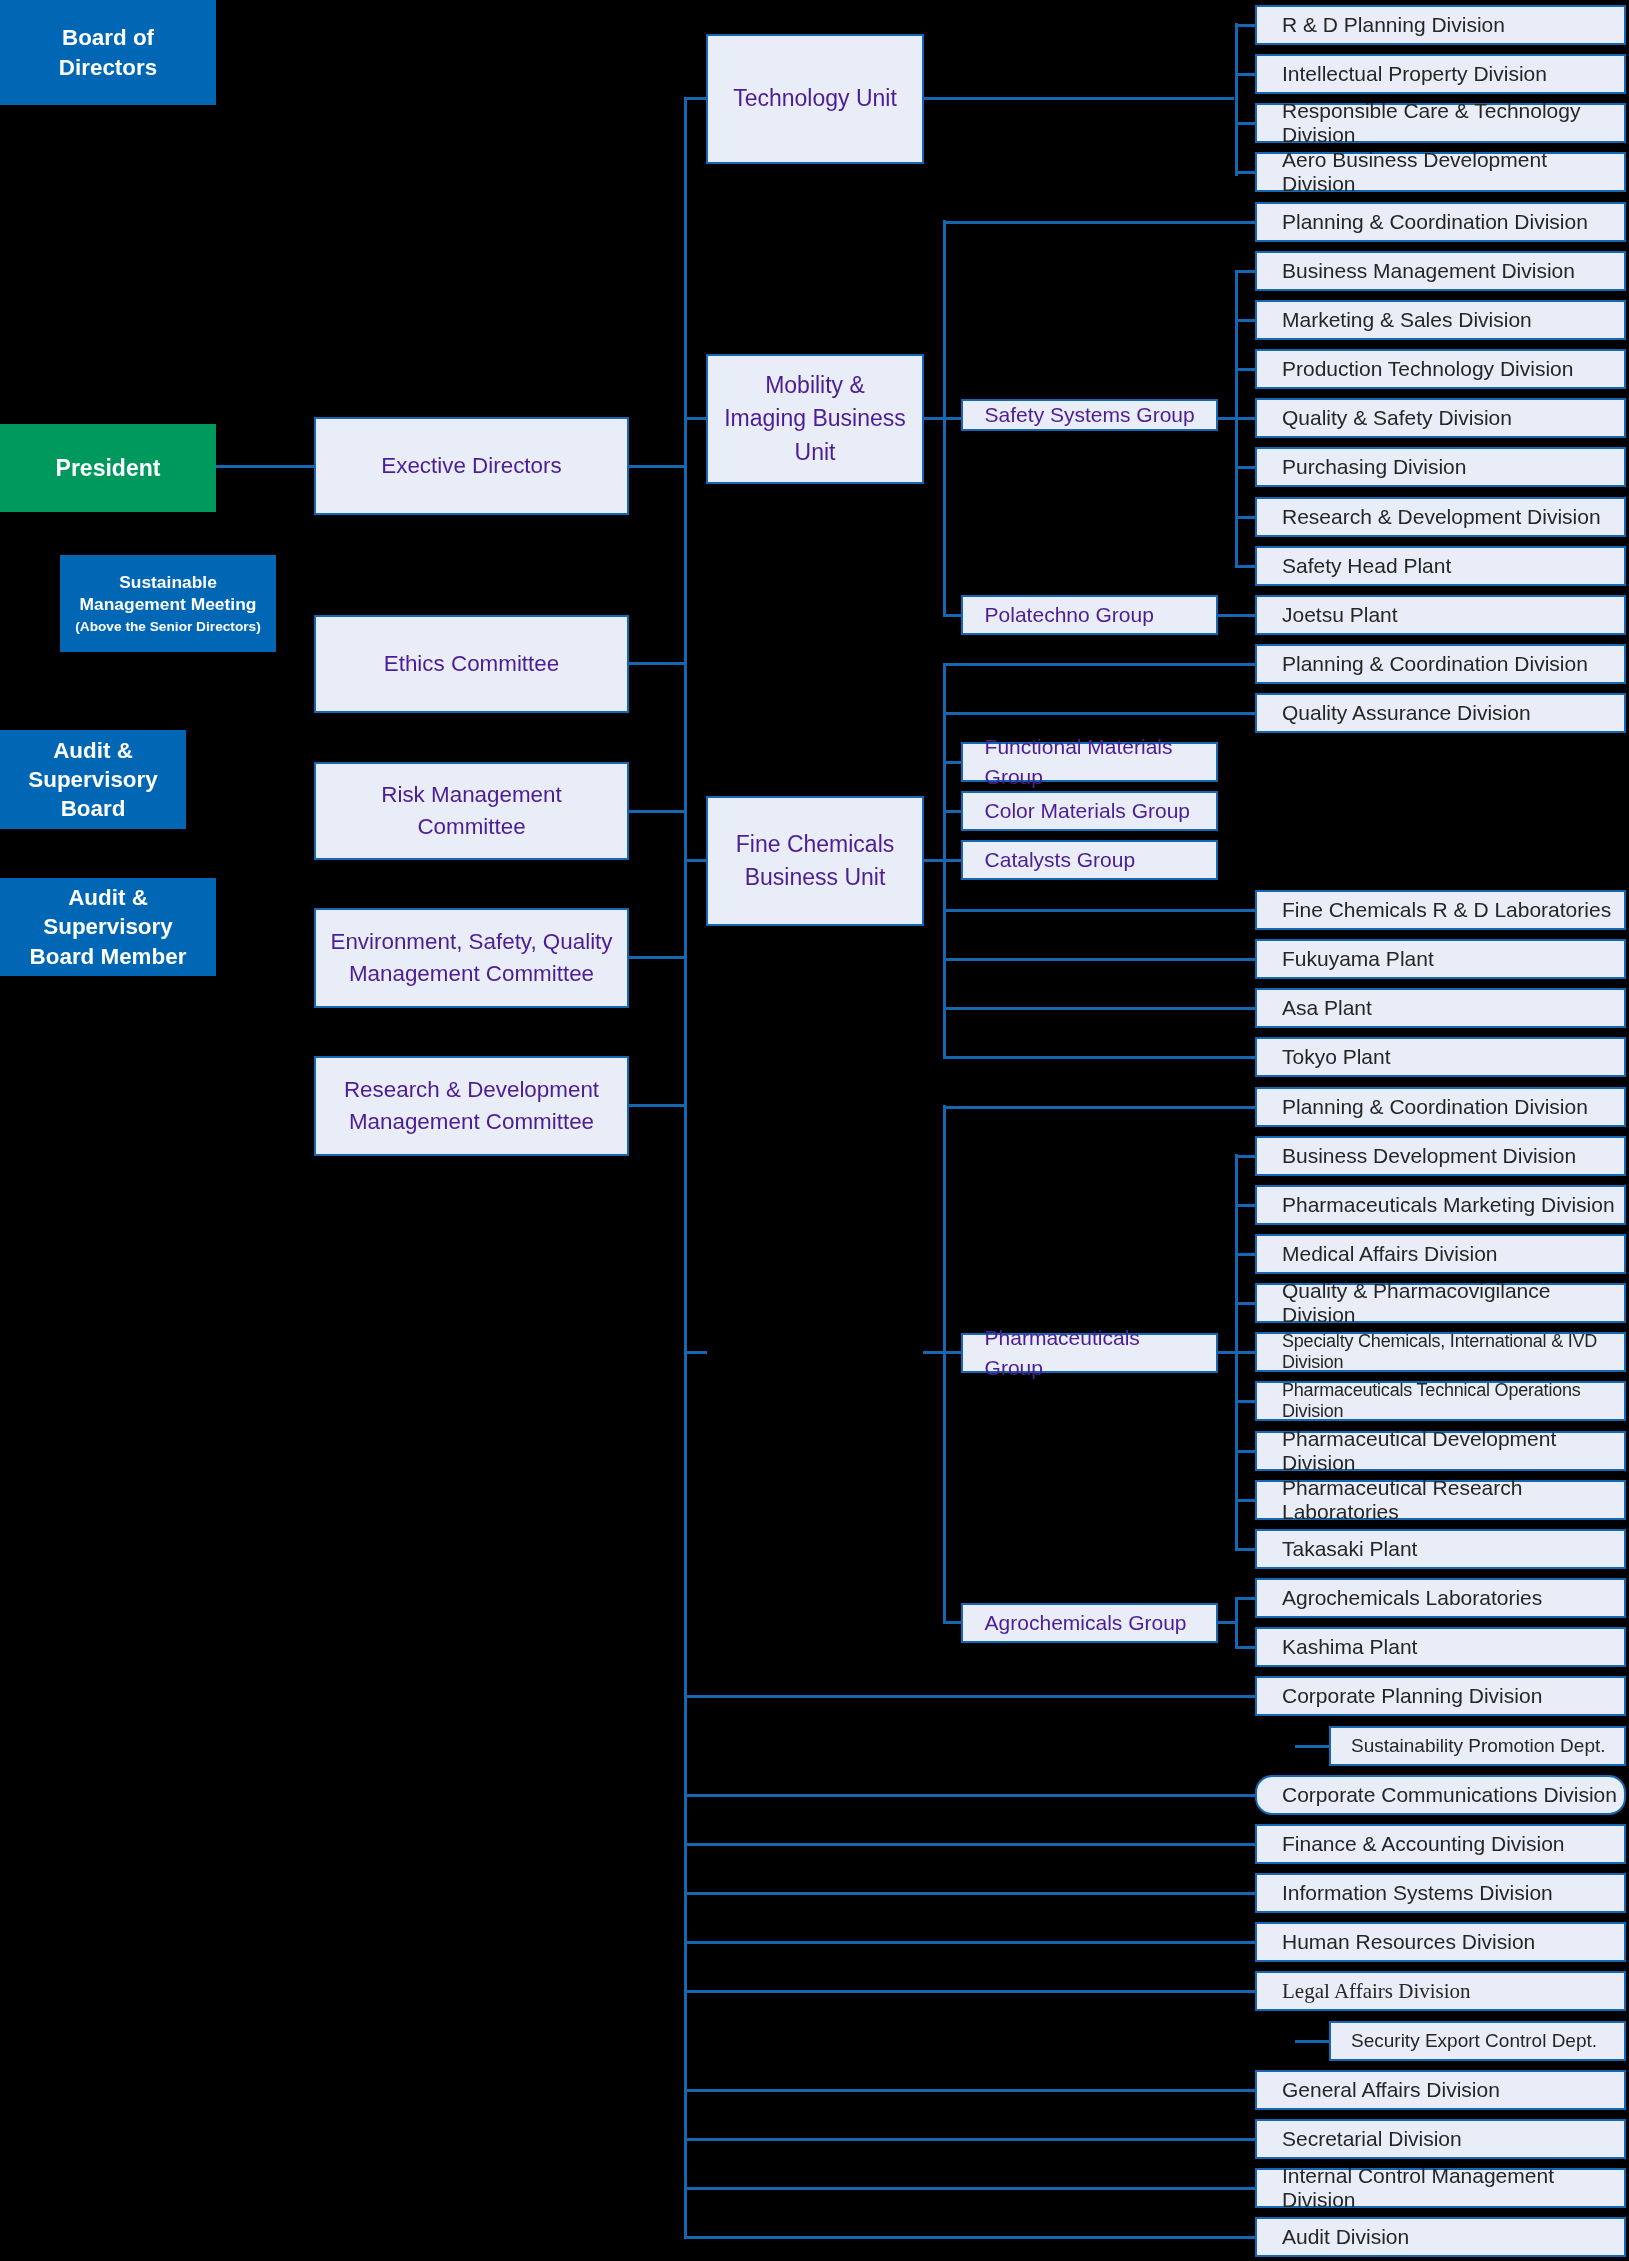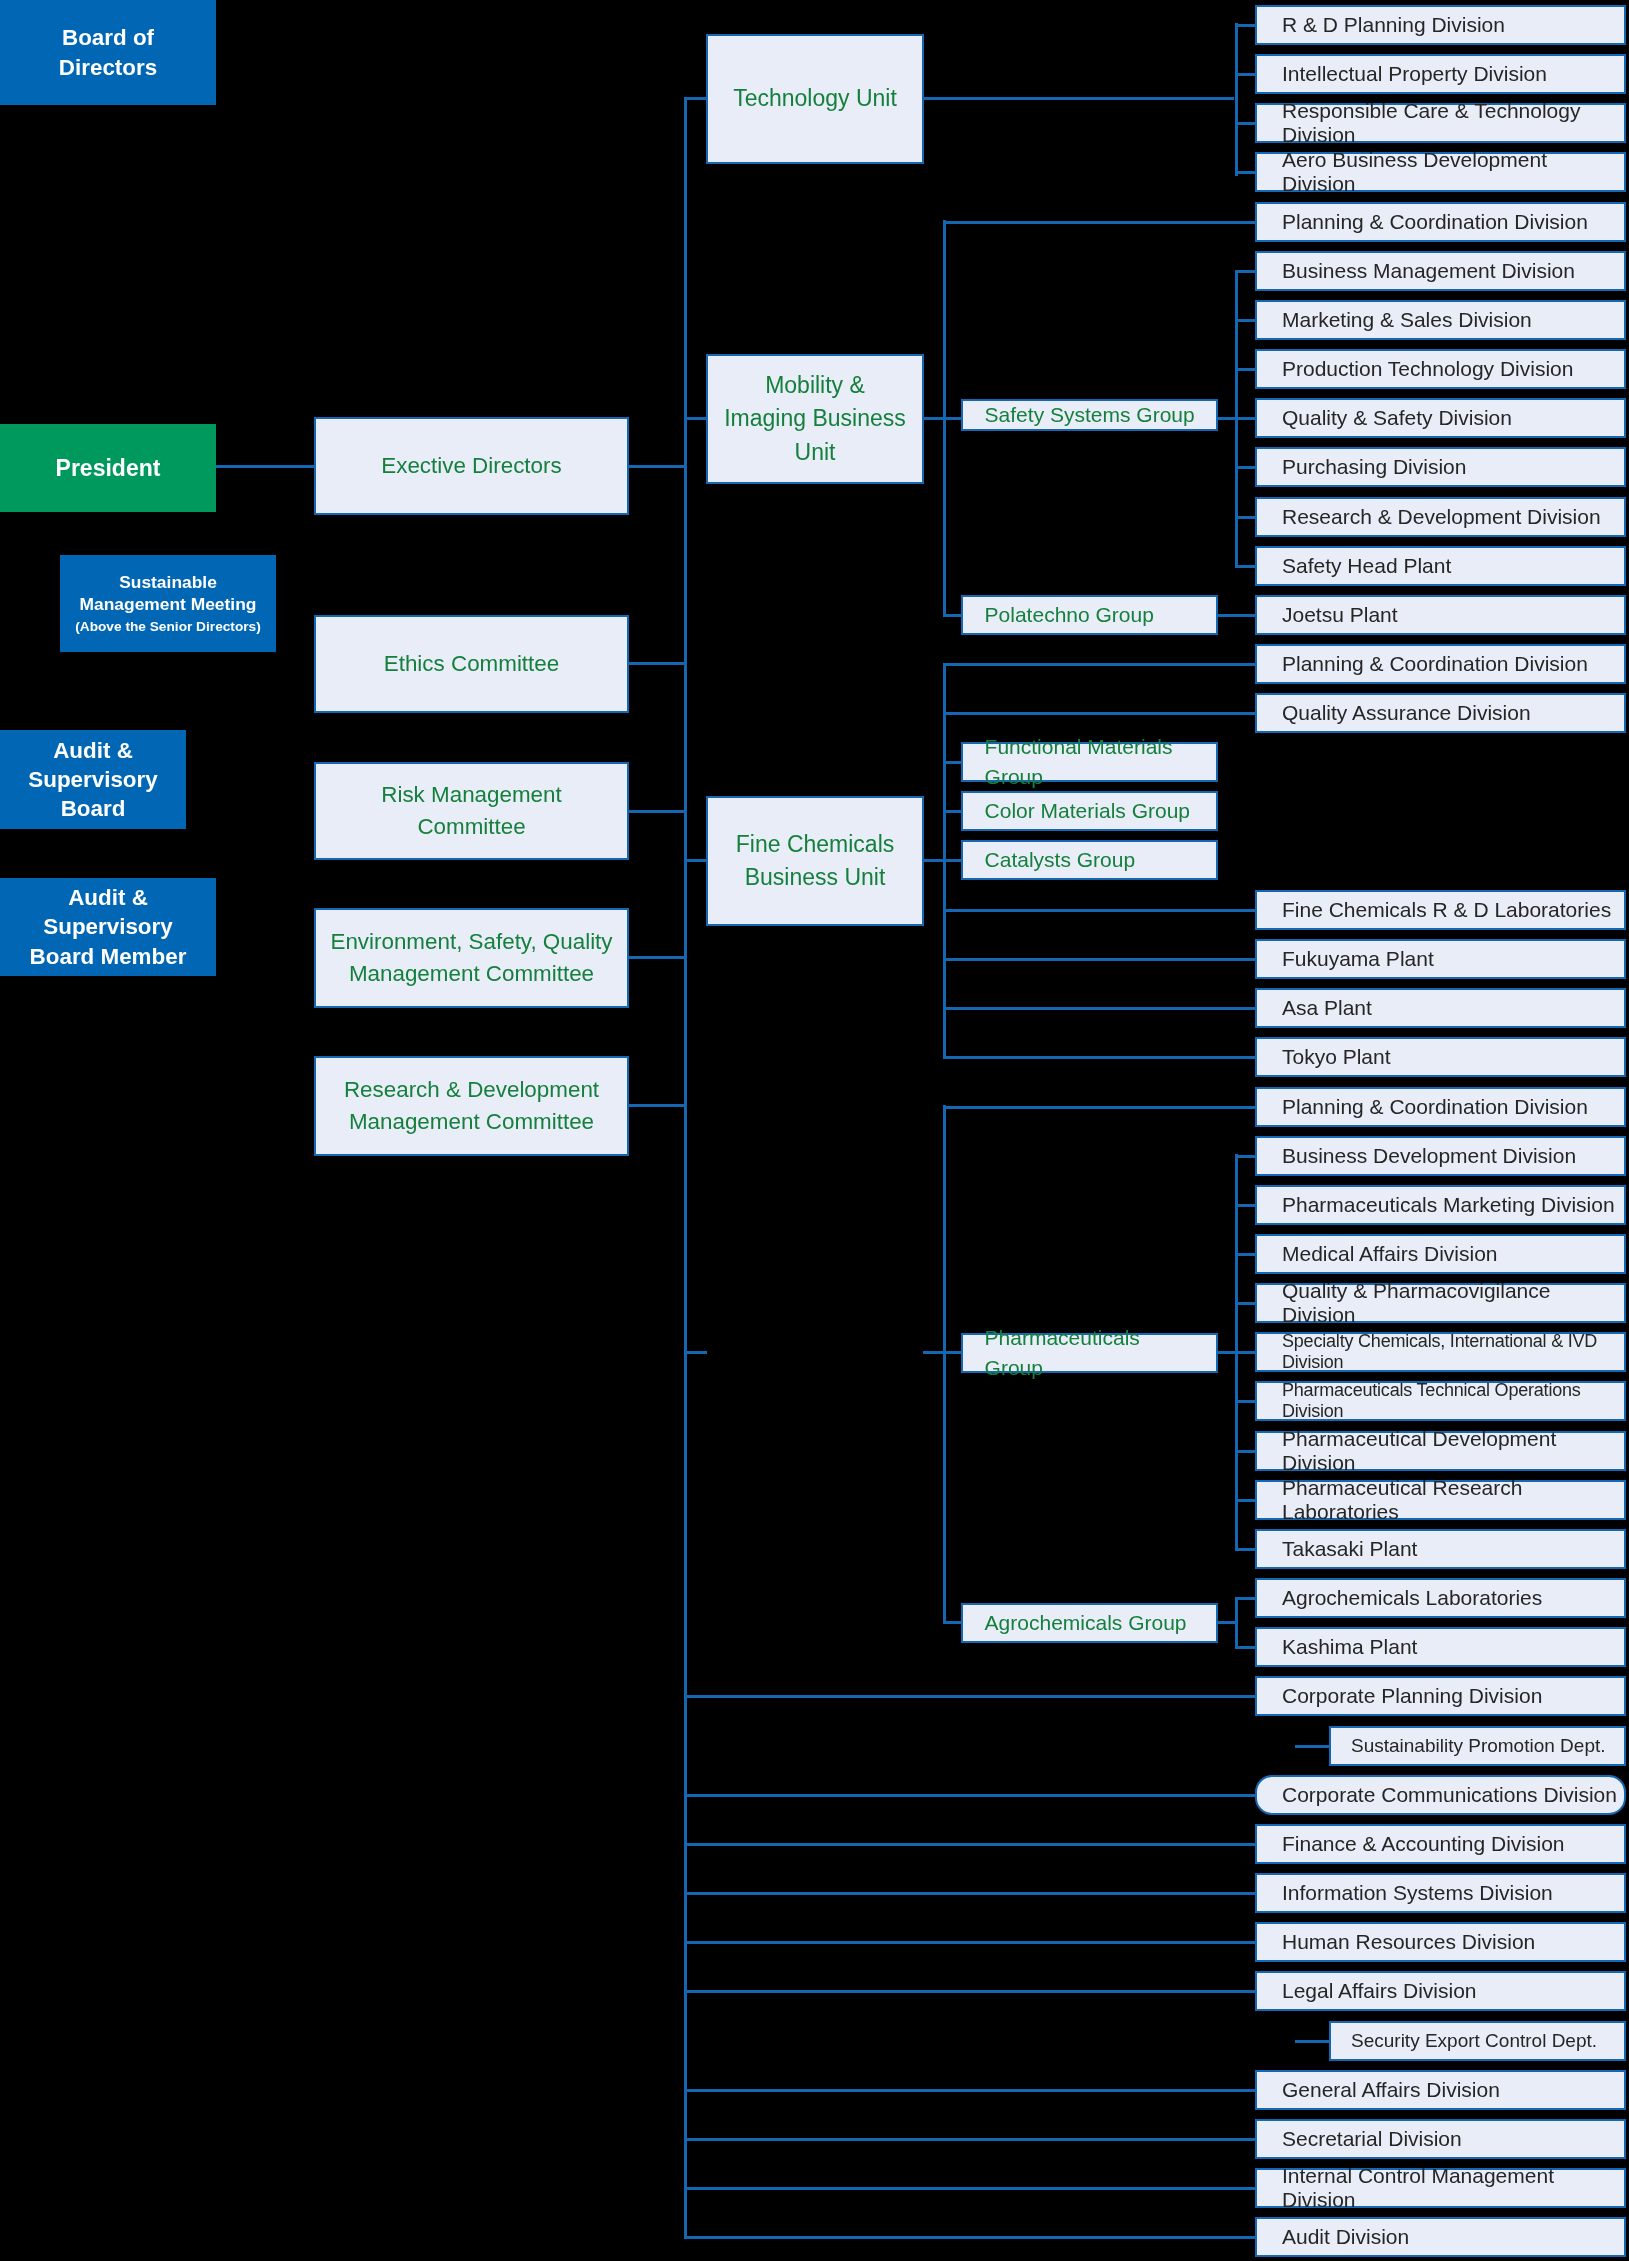--- a/index.html
+++ b/index.html
@@ -5,21 +5,21 @@
   html,body{margin:0;padding:0;background:#000;}
   #canvas{position:relative;width:1629px;height:2261px;background:#000;overflow:hidden;
           font-family:"Liberation Sans","DejaVu Sans",sans-serif;}
 
   
   .abs{position:absolute;box-sizing:border-box;}
   .bluebox{background:var(--blue);color:#fff;font-weight:bold;display:flex;align-items:center;
            justify-content:center;text-align:center;font-size:22.4px;line-height:1.3;padding:0 11.6px;}
   .greenbox{background:var(--green);color:#fff;font-weight:bold;display:flex;align-items:center;
             justify-content:center;text-align:center;font-size:23px;}
-  .litebox{background:var(--fill);border:2.5px solid var(--line);color:#15803d;display:flex;
+  .litebox{background:var(--fill);border:2.5px solid var(--line);color:#4c1d95;display:flex;
            align-items:center;justify-content:center;text-align:center;font-size:22.4px;line-height:1.45;padding:0 13.3px;}
   .unitbox{font-size:23px;}
   .groupbox{justify-content:flex-start;text-align:left;padding-left:21.6px;font-size:21px;}
 
   
   .b-shareholders{left:0;top:2;width:216px;height:96px;}
   .b-board{left:0;top:252;width:216px;height:105px;}
   .b-president{left:0;top:424px;width:216px;height:88px;}
   .b-sustainable{left:60px;top:555px;width:216px;height:97px;flex-direction:column;font-size:17.4px;line-height:1.25;}
   .b-sustainable .note{font-size:13.7px;font-weight:bold;margin-top:1.7px;}
@@ -235,21 +235,21 @@
       </div>
       <div class="division c-main" style="top: 1824px;">
         <span>Finance &amp; Accounting Division</span>
       </div>
       <div class="division c-main" style="top: 1873px;">
         <span>Information Systems Division</span>
       </div>
       <div class="division c-main" style="top: 1922px;">
         <span>Human Resources Division</span>
       </div>
-      <div class="division c-main" style="top: 1971px;">
+      <div class="division c-main" style="top: 1971px; font-family: Liberation Serif, serif;">
         <span>Legal Affairs Division</span>
       </div>
       <div class="division c-indent indent" style="top: 2021px;">
         <span>Security Export Control Dept.</span>
       </div>
       <div class="division c-main" style="top: 2070px;">
         <span>General Affairs Division</span>
       </div>
       <div class="division c-main" style="top: 2119px;">
         <span>Secretarial Division</span>

